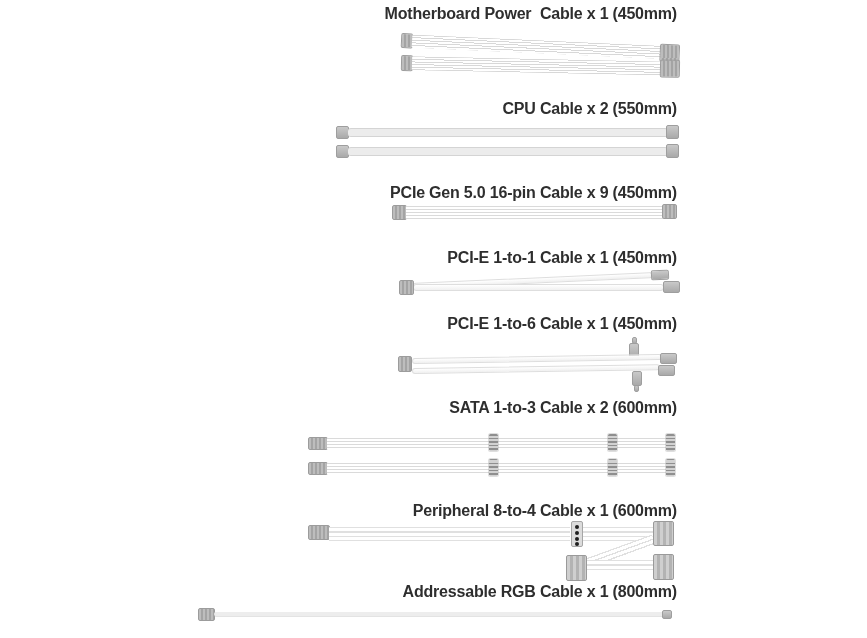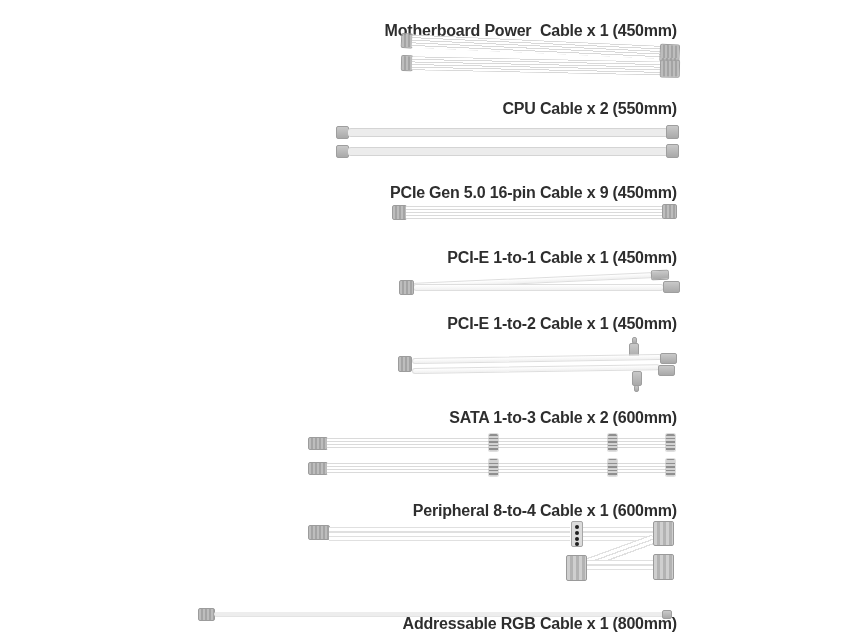--- a/index.html
+++ b/index.html
@@ -42,21 +42,21 @@
   .pin4 { background:#dcdcdc; border:1px solid #a6a6a6; border-radius:2px; }
   .dot { position:absolute; left:50%; margin-left:-2px; width:4px; height:4px; border-radius:50%; background:#1f1f1f; }
   .rgbwire { background:#ededed; border-radius:2px; box-shadow:0 1px 0 rgba(200,200,200,.5); }
 </style>
 </head>
 <body>
 
 <div class="stage">
 
   <section>
-    <div class="lbl" style="top:21px">Motherboard Power  Cable x 1 (450mm)</div>
+    <div class="lbl" style="top:4px">Motherboard Power  Cable x 1 (450mm)</div>
     <div class="abs rot" style="left:401px;top:32px;width:279px;height:18px;transform:rotate(2.6deg)">
       <div class="abs conn" style="left:0;top:1px;width:12px;height:15px"></div>
       <div class="abs wiresD" style="left:11px;top:2px;width:249px;height:13px"></div>
       <div class="abs conn" style="left:259px;top:0;width:20px;height:18px"></div>
     </div>
     <div class="abs rot" style="left:401px;top:54px;width:279px;height:18px;transform:rotate(1.2deg)">
       <div class="abs conn" style="left:0;top:1px;width:12px;height:16px"></div>
       <div class="abs wiresD" style="left:11px;top:2px;width:249px;height:14px"></div>
       <div class="abs conn" style="left:259px;top:0;width:20px;height:18px"></div>
     </div>
@@ -82,34 +82,34 @@
   <section>
     <div class="lbl" style="top:248px">PCI-E 1-to-1 Cable x 1 (450mm)</div>
     <div class="abs thin rot" style="left:413px;top:283px;width:240px;height:6px;transform:rotate(-2.6deg)"></div>
     <div class="abs connp" style="left:651px;top:270px;width:18px;height:10px;transform:rotate(-3deg)"></div>
     <div class="abs thin" style="left:413px;top:284px;width:251px;height:7px"></div>
     <div class="abs connp" style="left:663px;top:281px;width:17px;height:12px"></div>
     <div class="abs conn" style="left:399px;top:280px;width:15px;height:15px"></div>
   </section>
 
   <section>
-    <div class="lbl" style="top:314px">PCI-E 1-to-2 Cable x 1 (450mm)</div>
+    <div class="lbl" style="top:314px">PCI-E 1-to-6 Cable x 1 (450mm)</div>
     <div class="abs connp" style="left:632px;top:337px;width:5px;height:7px"></div>
     <div class="abs connp" style="left:629px;top:343px;width:10px;height:16px"></div>
     <div class="abs thin rot" style="left:412px;top:358px;width:250px;height:6px;transform:rotate(-0.9deg)"></div>
     <div class="abs thin rot" style="left:412px;top:368px;width:248px;height:6px;transform:rotate(-0.9deg)"></div>
     <div class="abs connp" style="left:660px;top:353px;width:17px;height:11px"></div>
     <div class="abs connp" style="left:658px;top:365px;width:17px;height:11px"></div>
     <div class="abs connp" style="left:632px;top:371px;width:10px;height:15px"></div>
     <div class="abs connp" style="left:634px;top:385px;width:5px;height:7px"></div>
     <div class="abs conn" style="left:398px;top:356px;width:14px;height:16px"></div>
   </section>
 
   <section>
-    <div class="lbl" style="top:408px">SATA 1-to-3 Cable x 2 (600mm)</div>
+    <div class="lbl" style="top:398px">SATA 1-to-3 Cable x 2 (600mm)</div>
     <div class="abs conn" style="left:308px;top:437px;width:20px;height:13px"></div>
     <div class="abs wires3" style="left:327px;top:438px;width:348px;height:11px"></div>
     <div class="abs sata" style="left:489px;top:434px;width:9px;height:17px"></div>
     <div class="abs sata" style="left:608px;top:434px;width:9px;height:17px"></div>
     <div class="abs sata" style="left:666px;top:434px;width:9px;height:17px"></div>
     <div class="abs conn" style="left:308px;top:462px;width:20px;height:13px"></div>
     <div class="abs wires3" style="left:327px;top:463px;width:348px;height:11px"></div>
     <div class="abs sata" style="left:489px;top:459px;width:9px;height:17px"></div>
     <div class="abs sata" style="left:608px;top:459px;width:9px;height:17px"></div>
     <div class="abs sata" style="left:666px;top:459px;width:9px;height:17px"></div>
@@ -127,19 +127,19 @@
         <i class="dot" style="top:9px"></i>
         <i class="dot" style="top:15px"></i>
         <i class="dot" style="top:20px"></i>
     </div>
     <div class="abs molex" style="left:653px;top:521px;width:21px;height:25px"></div>
     <div class="abs molex" style="left:566px;top:555px;width:21px;height:26px"></div>
     <div class="abs molex" style="left:653px;top:554px;width:21px;height:26px"></div>
   </section>
 
   <section>
-    <div class="lbl" style="top:614px">Addressable RGB Cable x 1 (800mm)</div>
+    <div class="lbl" style="top:582px">Addressable RGB Cable x 1 (800mm)</div>
     <div class="abs conn" style="left:198px;top:608px;width:17px;height:13px"></div>
     <div class="abs rgbwire" style="left:214px;top:612px;width:450px;height:4px"></div>
     <div class="abs connp" style="left:662px;top:610px;width:10px;height:9px"></div>
   </section>
 
 </div>
 
 </body></html>

